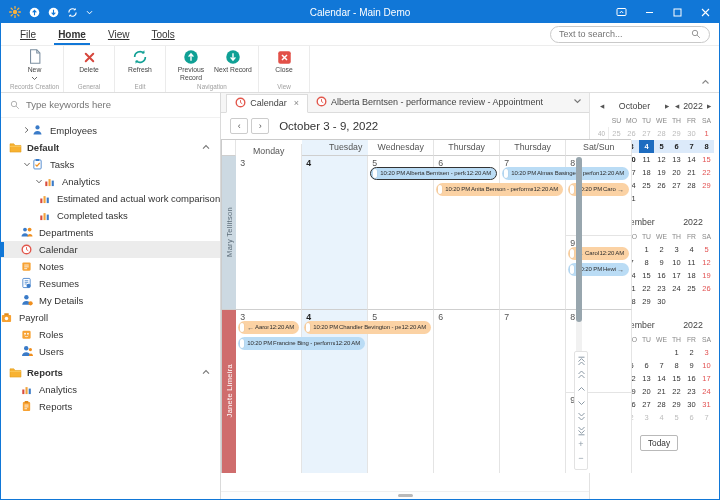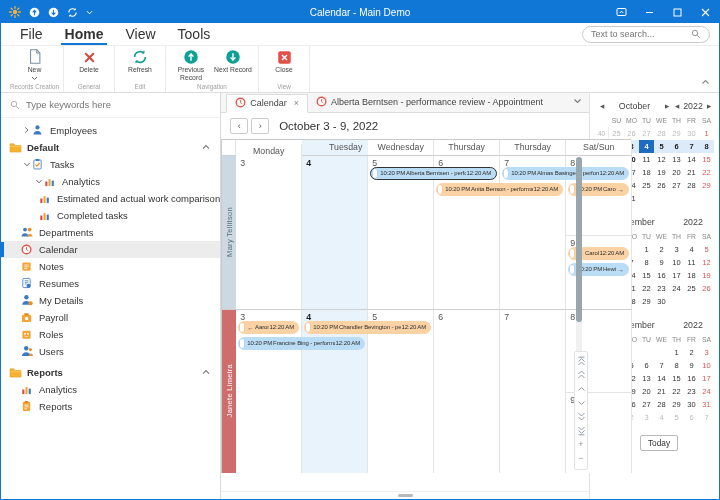--- a/index.html
+++ b/index.html
@@ -9,24 +9,24 @@
   
   .titlebar { flex:0 0 22px; background:#1177d7; display:flex; align-items:center; color:#fff; position:relative; }
   .qat { display:flex; align-items:center; gap:8px; padding-left:8px; }
   .qicon { display:inline-flex; align-items:center; }
   .title { position:absolute; left:50%; transform:translateX(-50%); font-size:10px; white-space:nowrap; }
   .win-controls { margin-left:auto; display:flex; height:100%; }
   .win-btn { width:28px; height:100%; display:flex; align-items:center; justify-content:center; font-size:10px; color:#fff; }
 
   
   .ribbon-tabs { flex:0 0 23px; display:flex; align-items:stretch; border-bottom:1px solid #ededed; padding-left:8px; background:#fff; }
-  .rtab { font-size:14px; color:#333; padding:0 11px; display:flex; align-items:center; position:relative; }
+  .rtab { font-size:10px; color:#333; padding:0 11px; display:flex; align-items:center; position:relative;text-decoration:underline; }
   .rtab.active { font-weight:bold; }
   .rtab.active::after { content:""; position:absolute; left:7px; right:7px; bottom:0; height:2px; background:#1177d7; }
-  .ribbon-search { margin-left:auto; margin-right:9px; align-self:center; width:128px; height:17px; border:1px solid #c9c9c9; border-radius:9px; display:flex; align-items:center; padding:0 8px; }
+  .ribbon-search { margin-left:auto; margin-right:9px; align-self:center; width:160px; height:17px; border:1px solid #c9c9c9; border-radius:9px; display:flex; align-items:center; padding:0 8px; }
   .ribbon-search input { border:none; outline:none; flex:1; font-size:9px; color:#777; font-family:inherit; background:transparent; min-width:0; }
   .ribbon-body { flex:0 0 43px; display:flex; align-items:stretch; border-bottom:1px solid #dedede; position:relative; padding-left:5px; background:#fff; }
   .rgroup { display:flex; flex-direction:column; border-right:1px solid #ebebeb; padding:0 4px; }
   .rgroup-buttons { flex:1; display:flex; justify-content:center; }
   .rbtn { width:42px; display:flex; flex-direction:column; align-items:center; padding-top:2px; }
   .rbtn .ric { height:17px; display:flex; align-items:flex-end; }
   .rbtn .rlabel { font-size:6.8px; color:#444; text-align:center; line-height:1.15; margin-top:1px; }
   .rbtn .rchev { line-height:4px; }
   .rgroup-label { font-size:6.3px; color:#a0a0a0; text-align:center; padding:1px 0 2px; }
   .ribbon-collapse { position:absolute; right:9px; bottom:3px; }
@@ -412,21 +412,21 @@
           <div class="titem" style="padding-left: 20px;">
             <span class="tic">
               <svg width="12" height="12" viewBox="0 0 12 12">
                 <circle cx="5.4" cy="3.2" r="2.2" fill="#3a7bc8"></circle>
                 <path d="M1.2 10.8c0-2.4 1.9-3.8 4.2-3.8s4.2 1.4 4.2 3.8z" fill="#3a7bc8"></path>
                 <circle cx="9.6" cy="9.3" r="2.1" fill="#f08f1e"></circle>
               </svg>
             </span>
             <span class="tlabel">My Details</span>
           </div>
-          <div class="titem" style="padding-left: 20px;">
+          <div class="titem" style="">
             <span class="tic">
               <svg width="11" height="11" viewBox="0 0 12 12">
                 <rect x="1" y="3.2" width="10" height="7.6" rx="1" fill="#f7a233"></rect>
                 <rect x="3.6" y="1.4" width="4.8" height="2.2" fill="#e0891a"></rect>
                 <circle cx="6" cy="7" r="1.9" fill="#fff"></circle>
               </svg>
             </span>
             <span class="tlabel">Payroll</span>
           </div>
           <div class="titem" style="padding-left: 20px;">

